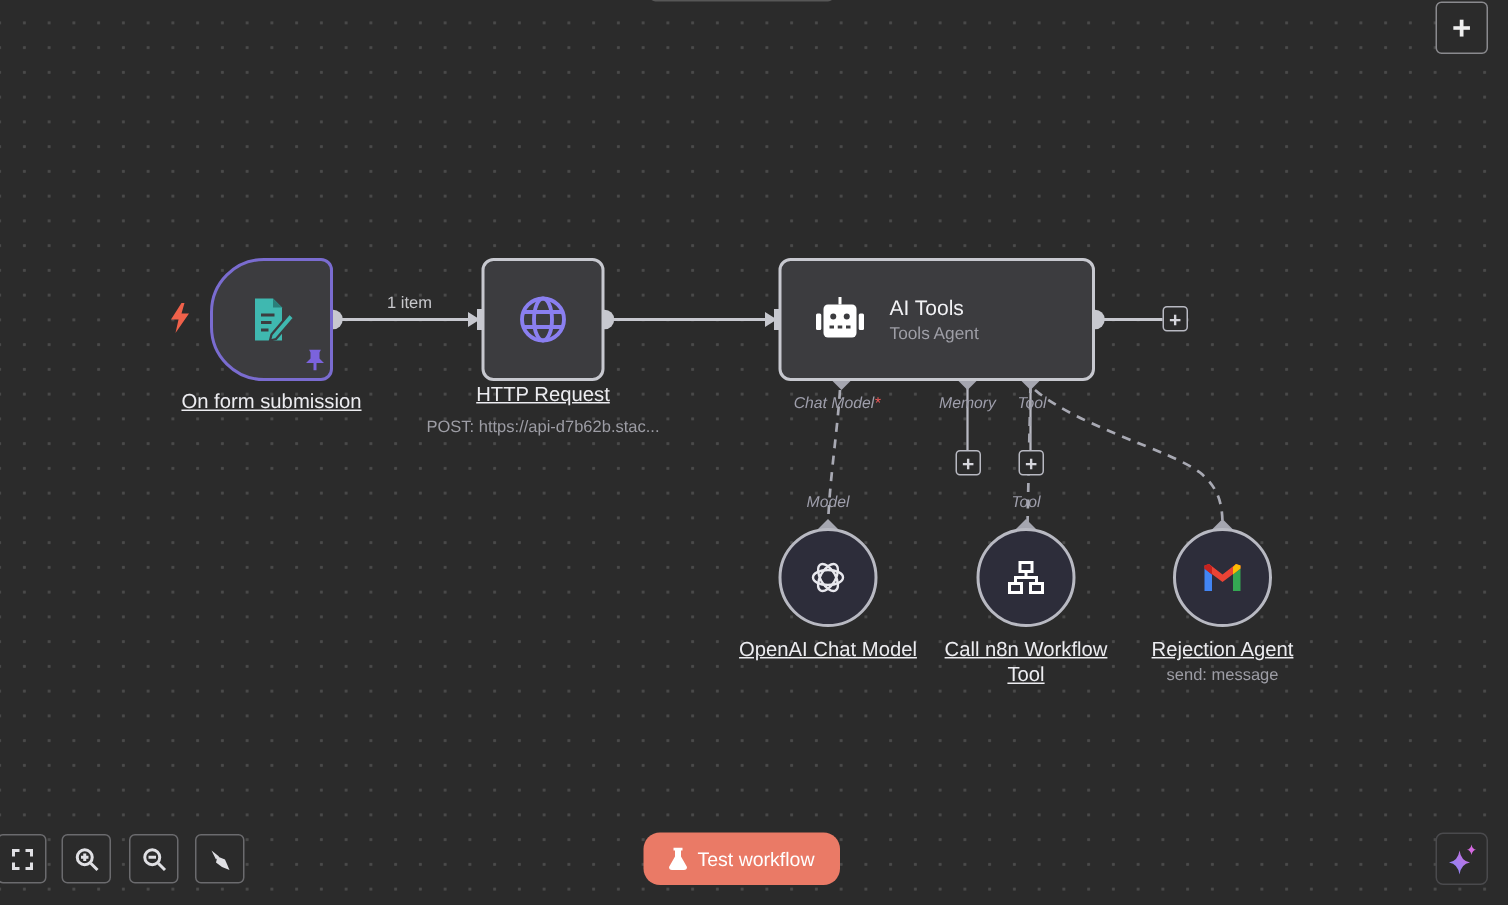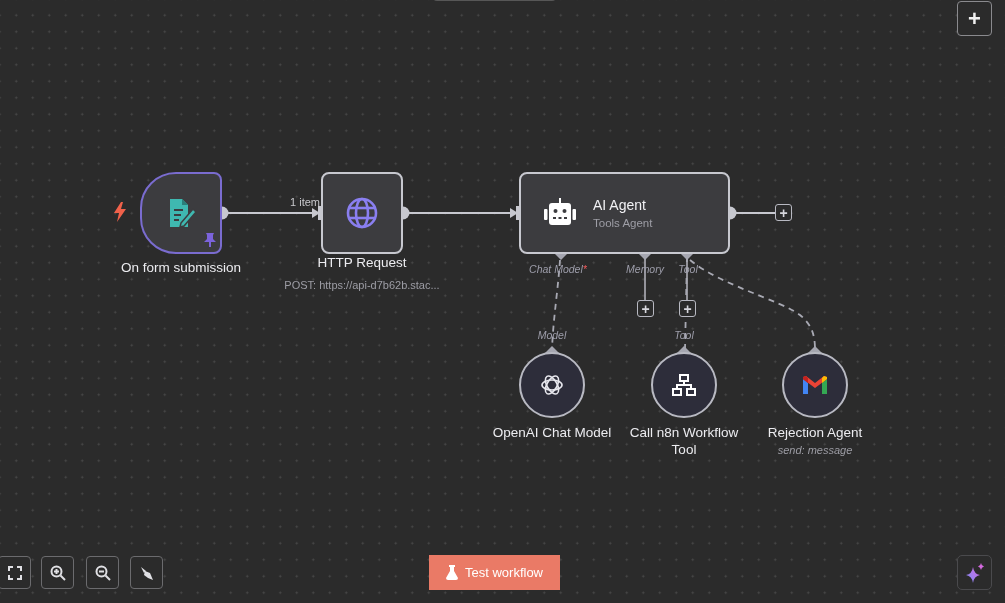--- a/index.html
+++ b/index.html
@@ -30,49 +30,49 @@
   .node.agent {
     left:519px; top:172px; width:211px; height:82px;
     justify-content:flex-start; padding-left:22px;
   }
   .node.sub {
     width:66px; height:66px; border-radius:50%;
     background:#2d2d3a; border-color:#b8b9c2;
   }
   .label {
     position:absolute; text-align:center; font-size:13.5px; color:#ececf0;
-    transform:translateX(-50%); white-space:nowrap; line-height:17px;
+    transform:translateX(-50%); white-space:nowrap; line-height:17px;text-decoration:underline;
   }
   .sublabel {
     position:absolute; text-align:center; font-size:11px; color:#9d9da5;
     transform:translateX(-50%); white-space:nowrap;
   }
   .port-label {
     position:absolute; font-size:10.5px; color:#9e9eab;
     transform:translateX(-50%); white-space:nowrap;font-style:italic;
   }
   .req { color:#f05a5a; }
-  .edge-label { position:absolute; font-size:11px; color:#c8c8cc; transform:translateX(-50%);margin-left:32px; }
+  .edge-label { position:absolute; font-size:11px; color:#c8c8cc; transform:translateX(-50%); }
   .plus-box {
     position:absolute; box-sizing:border-box; width:17px; height:17px;
     border:1.5px solid #b8b9c2; border-radius:3px; background:#2b2b2b;
     display:flex; align-items:center; justify-content:center;
     color:#d6d6dc; font-size:14px; line-height:1; font-weight:bold;
   }
   .agent-text { margin-left:16px; }
   .agent-title { font-size:14px; color:#f2f2f5; line-height:18px; }
   .agent-sub { font-size:11.5px; color:#9e9ea6; line-height:16px; margin-top:1px; }
   .ctrl-btn {
     position:absolute; box-sizing:border-box; width:33px; height:33px;
     border:1.5px solid #6b6b6e; border-radius:4px; background:#2b2b2b;
     display:flex; align-items:center; justify-content:center;
   }
   .test-btn {
     position:absolute; left:429px; top:555px; width:131px; height:35px;
-    background:#ea7a66; border-radius:0; color:#fff;
+    background:#ea7a66; border-radius:11px; color:#fff;
     display:flex; align-items:center; justify-content:center; gap:7px;
     font-size:13px;
   }
   .add-node-btn {
     position:absolute; left:957px; top:0px; width:35px; height:35px; box-sizing:border-box;
     border:1.5px solid #8a8a8e; border-radius:4px; background:#2b2b2b;
     display:flex; align-items:center; justify-content:center;
     color:#f0f0f0; font-size:22px; font-weight:bold; top:1px;
   }
   .ai-btn {
@@ -164,21 +164,21 @@
     <rect x="6" y="5" width="22" height="22" rx="3" fill="#fff"></rect>
     <rect x="1" y="11" width="3.5" height="11" rx="1" fill="#fff"></rect>
     <rect x="29.5" y="11" width="3.5" height="11" rx="1" fill="#fff"></rect>
     <circle cx="12.5" cy="13" r="2" fill="#3c3c3f"></circle>
     <circle cx="21.5" cy="13" r="2" fill="#3c3c3f"></circle>
     <rect x="10" y="19" width="3" height="2" fill="#3c3c3f"></rect>
     <rect x="15.5" y="19" width="3" height="2" fill="#3c3c3f"></rect>
     <rect x="21" y="19" width="3" height="2" fill="#3c3c3f"></rect>
   </svg>
   <div class="agent-text">
-    <div class="agent-title">AI Agent</div>
+    <div class="agent-title">AI Tools</div>
     <div class="agent-sub">Tools Agent</div>
   </div>
 </div>
 <div class="plus-box" style="left:775px; top:204px;">+</div>
 
 <div class="port-label" style="left:558px; top:263px;"><span>Chat Model</span><span class="req">*</span></div>
 <div class="port-label" style="left:645px; top:263px;">Memory</div>
 <div class="port-label" style="left:688px; top:263px;">Tool</div>
 
 <div class="plus-box" style="left:637px; top:300px;">+</div>
@@ -215,21 +215,21 @@
 <div class="node sub" style="left:782px; top:352px;">
   <svg width="26" height="20" viewBox="0 0 26 20">
     <path d="M1 4 L1 19 L6 19 L6 8 Z" fill="#4285f4"></path>
     <path d="M25 4 L25 19 L20 19 L20 8 Z" fill="#34a853"></path>
     <path d="M1 4 L13 13 L25 4 L25 2 L22 1 L13 8 L4 1 L1 2 Z" fill="#ea4335"></path>
     <path d="M20 8 L25 4 L25 2 L22 1 L20 3 Z" fill="#fbbc04"></path>
     <path d="M1 2 L4 1 L6 3 L6 8 L1 4 Z" fill="#c5221f"></path>
   </svg>
 </div>
 <div class="label" style="left:815px; top:424px;">Rejection Agent</div>
-<div class="sublabel" style="left:815px; top:444px;font-style:italic;">send: message</div>
+<div class="sublabel" style="left:815px; top:444px;">send: message</div>
 
 <div class="add-node-btn">+</div>
 
 <div class="ctrl-btn" style="left:-2px; top:556px;">
   <svg width="14" height="14" viewBox="0 0 14 14">
     <g fill="none" stroke="#e0e0e4" stroke-width="2">
       <path d="M1 5 V1 H5"></path>
         <path d="M9 1 H13 V5"></path>
         <path d="M13 9 V13 H9"></path>
         <path d="M5 13 H1 V9"></path>

